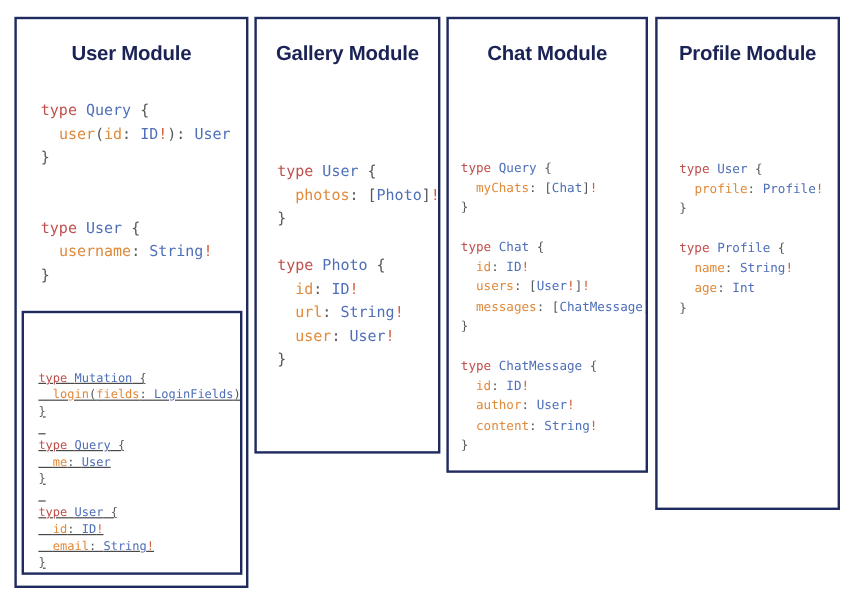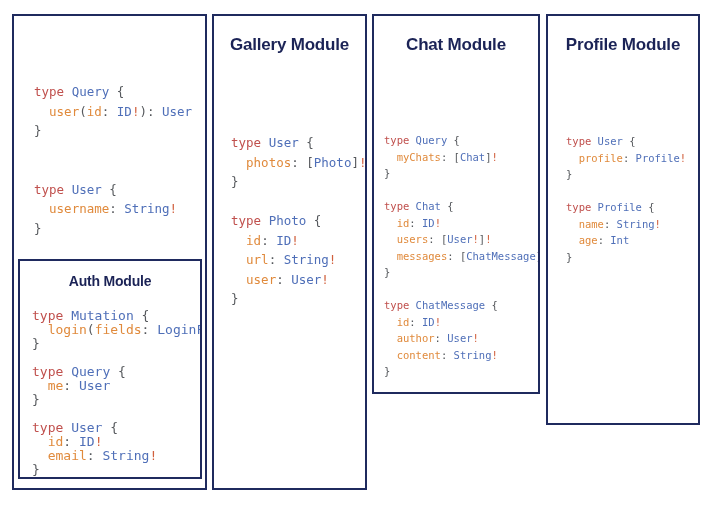--- a/index.html
+++ b/index.html
@@ -58,42 +58,42 @@
   
   .t-kw   { color: #c0504d; }   
   .t-type { color: #4f6fb8; }   
   .t-fld  { color: #e08a3c; }   
   .t-pun  { color: #55585c; }   
   .t-bang { color: #d1603d; }   
 
   
   #panel-user     { left: 12px;  top: 14px;  width: 195px; height: 476px; }
   #panel-auth     { left: 4px;   top: 243px; width: 184px; height: 220px; }
-  #panel-gallery  { left: 212px; top: 14px;  width: 155px; height: 476px; }
+  #panel-gallery  { left: 212px; top: 14px;  width: 155px; height: 364px; }
   #panel-chat     { left: 372px; top: 14px;  width: 168px; height: 380px; }
   #panel-profile  { left: 546px; top: 14px;  width: 154px; height: 411px; }
 
   #code-user      { position: absolute; left: 20px; top: 66px;  font-size: 12.5px; line-height: 19.5px; }
-  #code-auth      { position: absolute; left: 12px; top: 48px;  font-size: 13px;  line-height: 14px; }
+  #code-auth      { position: absolute; left: 12px; top: 48px;  font-size: 10px;  line-height: 14px; text-decoration: underline; }
   #code-gallery   { position: absolute; left: 17px; top: 117px; font-size: 12.5px; line-height: 19.5px; }
   #code-chat      { position: absolute; left: 10px; top: 116px; font-size: 10.5px; line-height: 16.5px; }
   #code-profile   { position: absolute; left: 18px; top: 117px; font-size: 10.5px; line-height: 16.5px; }
 
   .code-line { display: block; }
 </style>
 </head>
 <body>
 
 <div id="board">
 
   <div class="module-panel panel-outer" id="panel-user">
+    <div class="module-title">User Module</div>
     <div class="code-block" id="code-user"><span class="code-line"><span class="t-kw">type </span><span class="t-type">Query</span><span class="t-pun"> {</span></span><span class="code-line"><span class="t-pun">  </span><span class="t-fld">user</span><span class="t-pun">(</span><span class="t-fld">id</span><span class="t-pun">: </span><span class="t-type">ID</span><span class="t-bang">!</span><span class="t-pun">): </span><span class="t-type">User</span></span><span class="code-line"><span class="t-pun">}</span></span><span class="code-line"><span class="t-pun"> </span></span><span class="code-line"><span class="t-pun"> </span></span><span class="code-line"><span class="t-kw">type </span><span class="t-type">User</span><span class="t-pun"> {</span></span><span class="code-line"><span class="t-pun">  </span><span class="t-fld">username</span><span class="t-pun">: </span><span class="t-type">String</span><span class="t-bang">!</span></span><span class="code-line"><span class="t-pun">}</span></span></div>
 
     <div class="module-panel panel-nested" id="panel-auth">
-      <div class="module-title">Auth Module</div>
       <div class="code-block" id="code-auth"><span class="code-line"><span class="t-kw">type </span><span class="t-type">Mutation</span><span class="t-pun"> {</span></span><span class="code-line"><span class="t-pun">  </span><span class="t-fld">login</span><span class="t-pun">(</span><span class="t-fld">fields</span><span class="t-pun">: </span><span class="t-type">LoginFields</span><span class="t-pun">): </span><span class="t-type">User</span></span><span class="code-line"><span class="t-pun">}</span></span><span class="code-line"><span class="t-pun"> </span></span><span class="code-line"><span class="t-kw">type </span><span class="t-type">Query</span><span class="t-pun"> {</span></span><span class="code-line"><span class="t-pun">  </span><span class="t-fld">me</span><span class="t-pun">: </span><span class="t-type">User</span></span><span class="code-line"><span class="t-pun">}</span></span><span class="code-line"><span class="t-pun"> </span></span><span class="code-line"><span class="t-kw">type </span><span class="t-type">User</span><span class="t-pun"> {</span></span><span class="code-line"><span class="t-pun">  </span><span class="t-fld">id</span><span class="t-pun">: </span><span class="t-type">ID</span><span class="t-bang">!</span></span><span class="code-line"><span class="t-pun">  </span><span class="t-fld">email</span><span class="t-pun">: </span><span class="t-type">String</span><span class="t-bang">!</span></span><span class="code-line"><span class="t-pun">}</span></span></div>
     </div>
   </div>
 
   <div class="module-panel panel-outer" id="panel-gallery">
     <div class="module-title">Gallery Module</div>
     <div class="code-block" id="code-gallery"><span class="code-line"><span class="t-kw">type </span><span class="t-type">User</span><span class="t-pun"> {</span></span><span class="code-line"><span class="t-pun">  </span><span class="t-fld">photos</span><span class="t-pun">: [</span><span class="t-type">Photo</span><span class="t-pun">]</span><span class="t-bang">!</span></span><span class="code-line"><span class="t-pun">}</span></span><span class="code-line"><span class="t-pun"> </span></span><span class="code-line"><span class="t-kw">type </span><span class="t-type">Photo</span><span class="t-pun"> {</span></span><span class="code-line"><span class="t-pun">  </span><span class="t-fld">id</span><span class="t-pun">: </span><span class="t-type">ID</span><span class="t-bang">!</span></span><span class="code-line"><span class="t-pun">  </span><span class="t-fld">url</span><span class="t-pun">: </span><span class="t-type">String</span><span class="t-bang">!</span></span><span class="code-line"><span class="t-pun">  </span><span class="t-fld">user</span><span class="t-pun">: </span><span class="t-type">User</span><span class="t-bang">!</span></span><span class="code-line"><span class="t-pun">}</span></span></div>
   </div>
 
   <div class="module-panel panel-outer" id="panel-chat">

